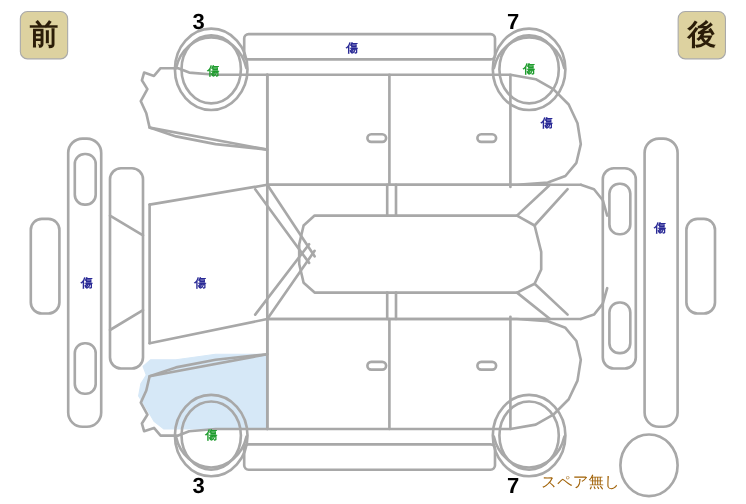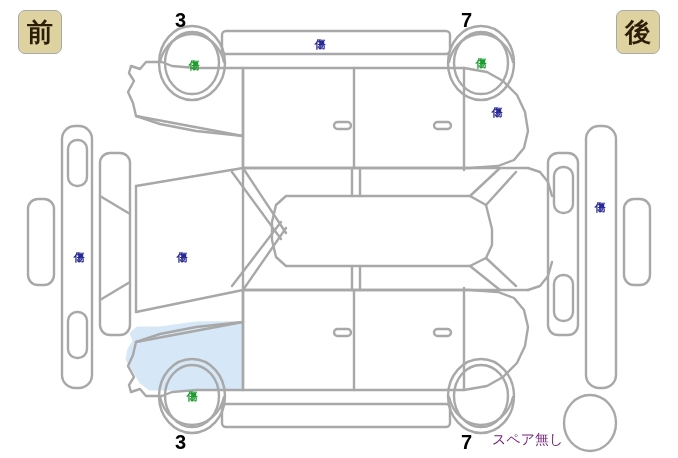--- a/index.html
+++ b/index.html
@@ -55,21 +55,21 @@
   #num-tl { left: 175px; top: 10px; }
   #num-tr { left: 461px; top: 10px; }
   #num-bl { left: 175px; top: 432px; }
   #num-br { left: 461px; top: 432px; }
 
   #spare-label {
     position: absolute;
     left: 492px;
     top: 432px;
     font-size: 14px;
-    color: #701a75;
+    color: #a16207;
     line-height: 1;
     white-space: nowrap;
     font-family: "DejaVu Sans", sans-serif;
   }
 
   .mark {
     position: absolute;
     font-size: 11px;
     line-height: 1;
     font-weight: bold;

